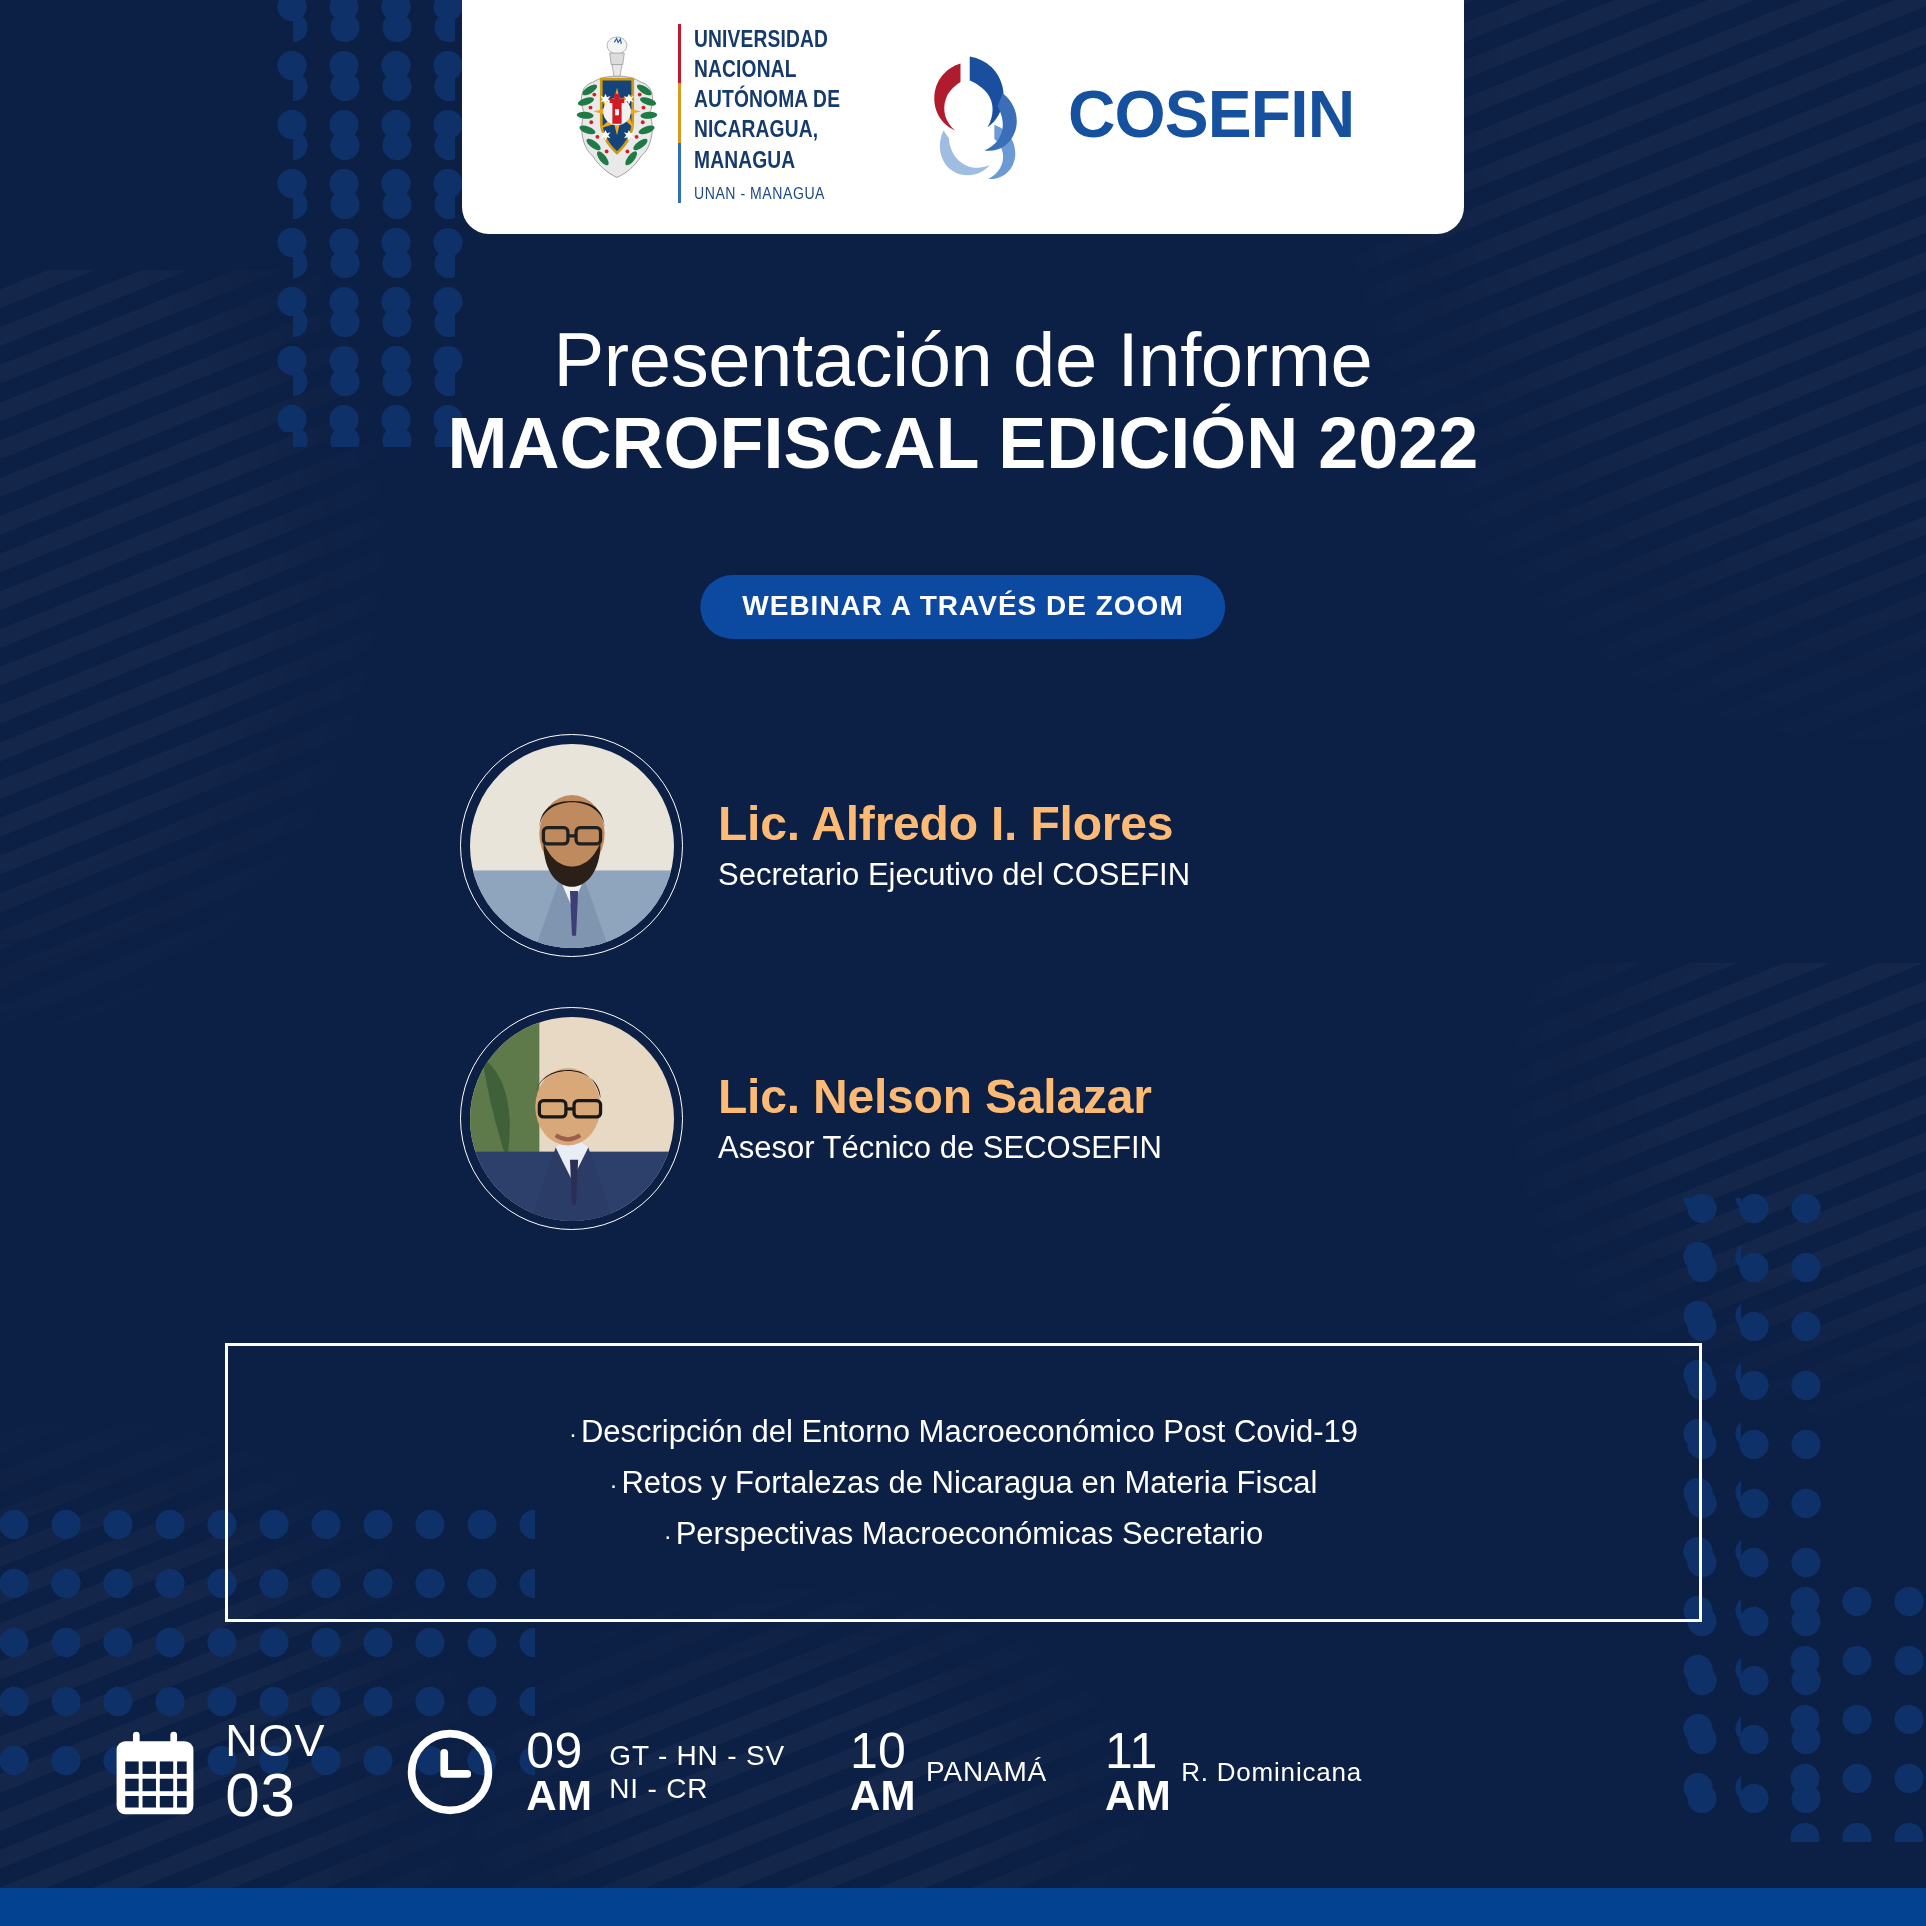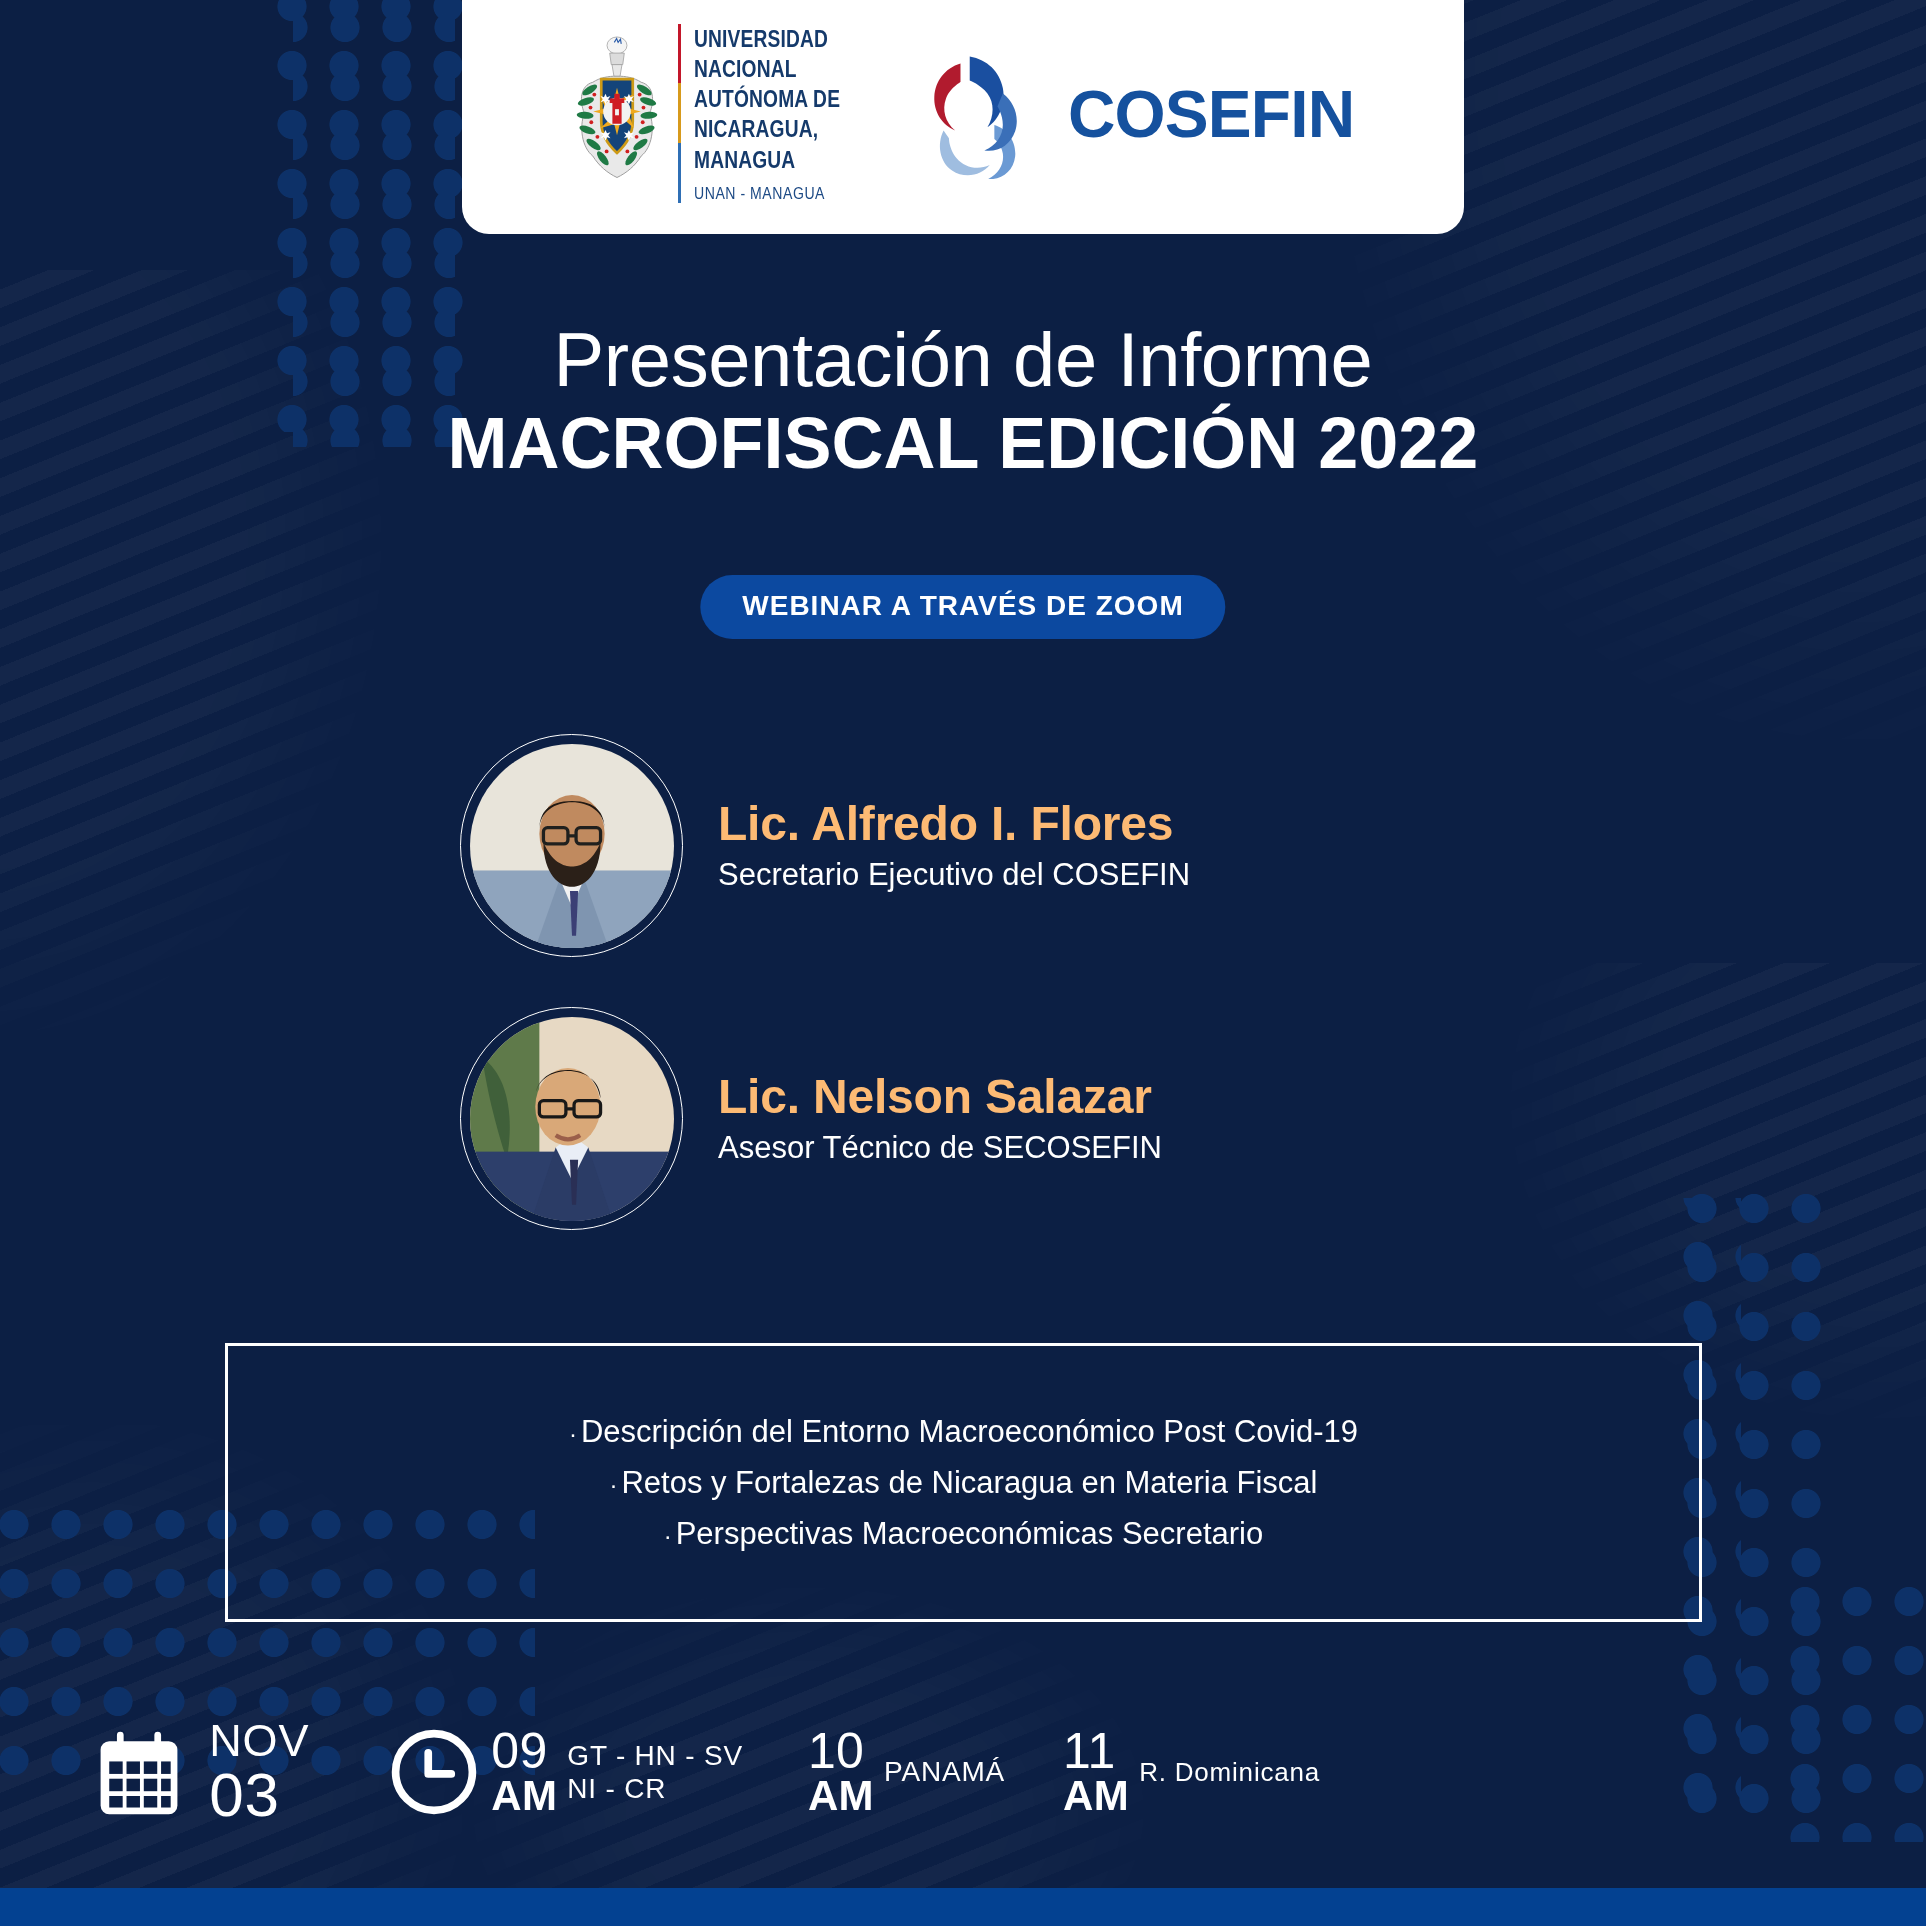--- a/index.html
+++ b/index.html
@@ -150,37 +150,37 @@
     border:3.5px solid #ffffff;
     display:flex; flex-direction:column; align-items:center; justify-content:center;
   }
   .topic {
     color:#ffffff; font-size:31px; font-weight:400; line-height:1.0;
     margin:10px 0; text-align:center; white-space:nowrap;
   }
   .topic .bullet { font-size:24px; vertical-align:middle; margin-right:3.9px; }
 
   
-  .footer { position:absolute; left:0; right:0; top:1691px; height:162px; display:flex; align-items:center; }
+  .footer { position:absolute; left:0; right:0; top:1691px; height:162px; display:flex; align-items:center;padding-left:16px; }
 
   .cal-icon { margin-left:91px; width:96px; height:96px; flex:0 0 auto; }
   .date-text { margin-left:22.3px; color:#fff; }
   .date-mon  { font-size:45px; font-weight:400; line-height:1.0; letter-spacing:0.8px; }
   .date-day  { font-size:62px; font-weight:400; line-height:1.02; letter-spacing:0.8px; }
 
   .clock-icon { margin-left:77px; width:96px; height:96px; flex:0 0 auto; }
 
   .tz { display:flex; align-items:center; color:#fff; }
   .tz-hour { display:flex; flex-direction:column; }
   .tz-num { font-size:50px; font-weight:400; line-height:0.96; letter-spacing:0.4px; }
   .tz-ampm { font-size:42px; font-weight:700; line-height:1.0; letter-spacing:0.4px; }
   .tz-label { margin-left:10px; font-size:28px; font-weight:400; line-height:1.18; letter-spacing:0.8px; white-space:pre-line; }
   .tz-label.small { font-size:26px; }
 
-  .tz1 { margin-left:9px; }
+  .tz1 { margin-left:28px;gap:7px; }
   .tz2 { margin-left:65px; }
   .tz3 { margin-left:58px; }
 
   .bottom-bar { position:absolute; left:0; right:0; top:1888px; height:38px; background:#034191; z-index:20; }
 </style>
 </head>
 <body>
 
 <div class="bg">
   <div class="stripes stripes-tr"></div>

